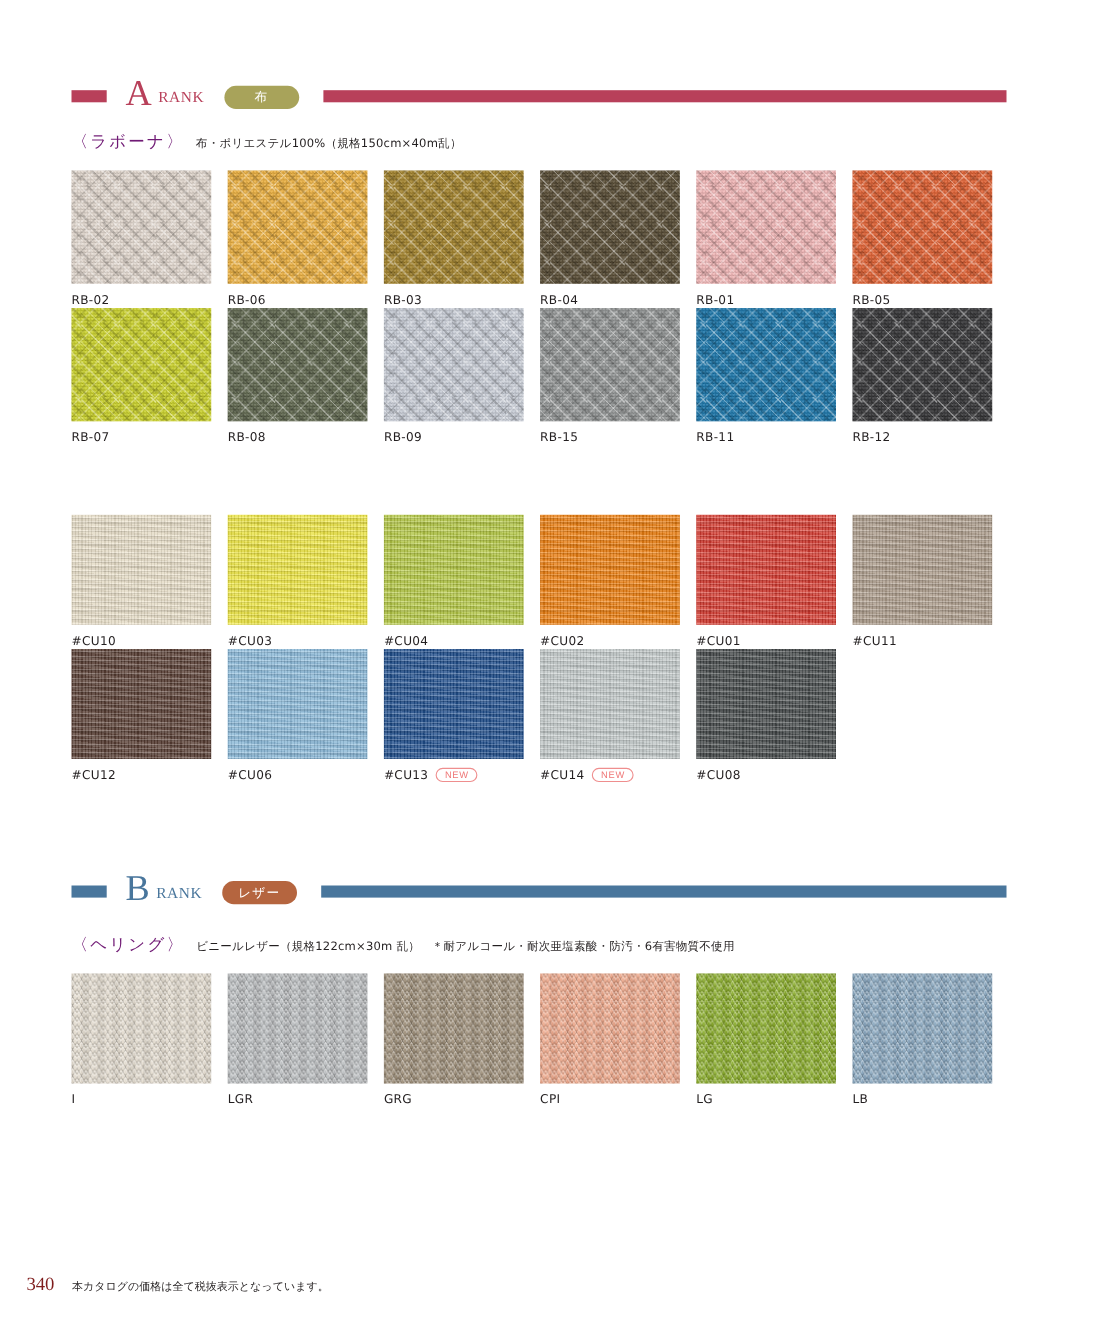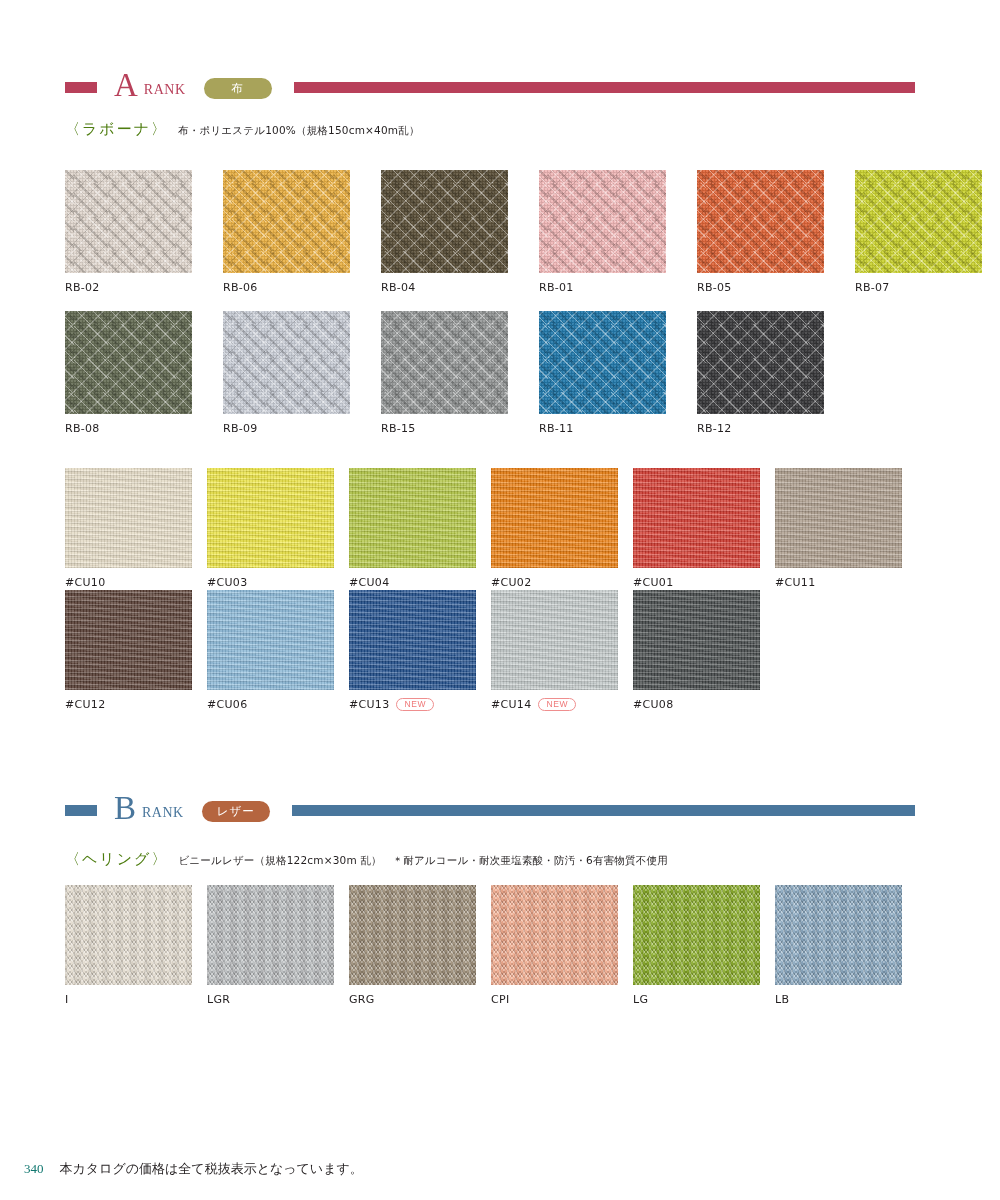--- a/index.html
+++ b/index.html
@@ -69,21 +69,21 @@
   .group-title-row {
     position: absolute;
     left: 65px;
     display: flex;
     align-items: baseline;
     white-space: nowrap;
   }
   .group-name {
     font-size: 15px;
     letter-spacing: 2px;
-    color: #4d7c0f;
+    color: #701a75;
     font-family: "DejaVu Sans", "Liberation Sans", sans-serif;
   }
   .group-spec {
     font-size: 10.5px;
     color: #231f20;
     margin-left: 10px;
     letter-spacing: 0.2px;
     font-family: "DejaVu Sans", "Liberation Sans", sans-serif;
   }
 
@@ -190,25 +190,25 @@
   
   .footer {
     position: absolute;
     left: 24px;
     bottom: 22px;
     display: flex;
     align-items: baseline;
   }
   .footer-page {
     font-family: "Liberation Serif", "DejaVu Serif", serif;
-    font-size: 13px;
-    color: #0f766e;
+    font-size: 17px;
+    color: #7f1d1d;
   }
   .footer-note {
-    font-size: 13px;
+    font-size: 10px;
     margin-left: 16px;
     color: #231f20;
     font-family: "DejaVu Sans", "Liberation Sans", sans-serif;
   }
 </style>
 </head>
 <body>
 
 <div class="page">
 
@@ -218,31 +218,37 @@
     <span class="rank-word" style="color: rgb(184, 64, 90);">RANK</span>
     <span class="rank-pill" style="background: rgb(168, 163, 90);">布</span>
     <span class="rank-bar" style="background: rgb(184, 64, 90);"></span>
   </div>
 
   <div class="group-title-row" style="top:120px;">
     <span class="group-name">〈ラボーナ〉</span>
     <span class="group-spec">布・ポリエステル100%（規格150cm×40m乱）</span>
   </div>
 
-  <div class="swatch-grid" id="grid-rabona" style="top:170px;gap:16px;">
+  <div class="swatch-grid" id="grid-rabona" style="top:155px;">
       <div class="swatch-cell">
         <div class="swatch-chip rabona tex-quilt" style="background: rgb(221, 210, 200);"></div>
         <div class="swatch-label-row">
           <span class="swatch-label">RB-02</span>
         </div>
       </div>
       <div class="swatch-cell">
         <div class="swatch-chip rabona tex-quilt" style="background: rgb(232, 169, 51);"></div>
         <div class="swatch-label-row">
           <span class="swatch-label">RB-06</span>
+        </div>
+      </div>
+      <div class="swatch-cell">
+        <div class="swatch-chip rabona tex-quilt" style="background: rgb(156, 122, 30);"></div>
+        <div class="swatch-label-row">
+          <span class="swatch-label">RB-03</span>
         </div>
       </div>
       <div class="swatch-cell">
         <div class="swatch-chip rabona tex-quilt" style="background: rgb(78, 65, 40);"></div>
         <div class="swatch-label-row">
           <span class="swatch-label">RB-04</span>
         </div>
       </div>
       <div class="swatch-cell">
         <div class="swatch-chip rabona tex-quilt" style="background: rgb(238, 176, 176);"></div>

